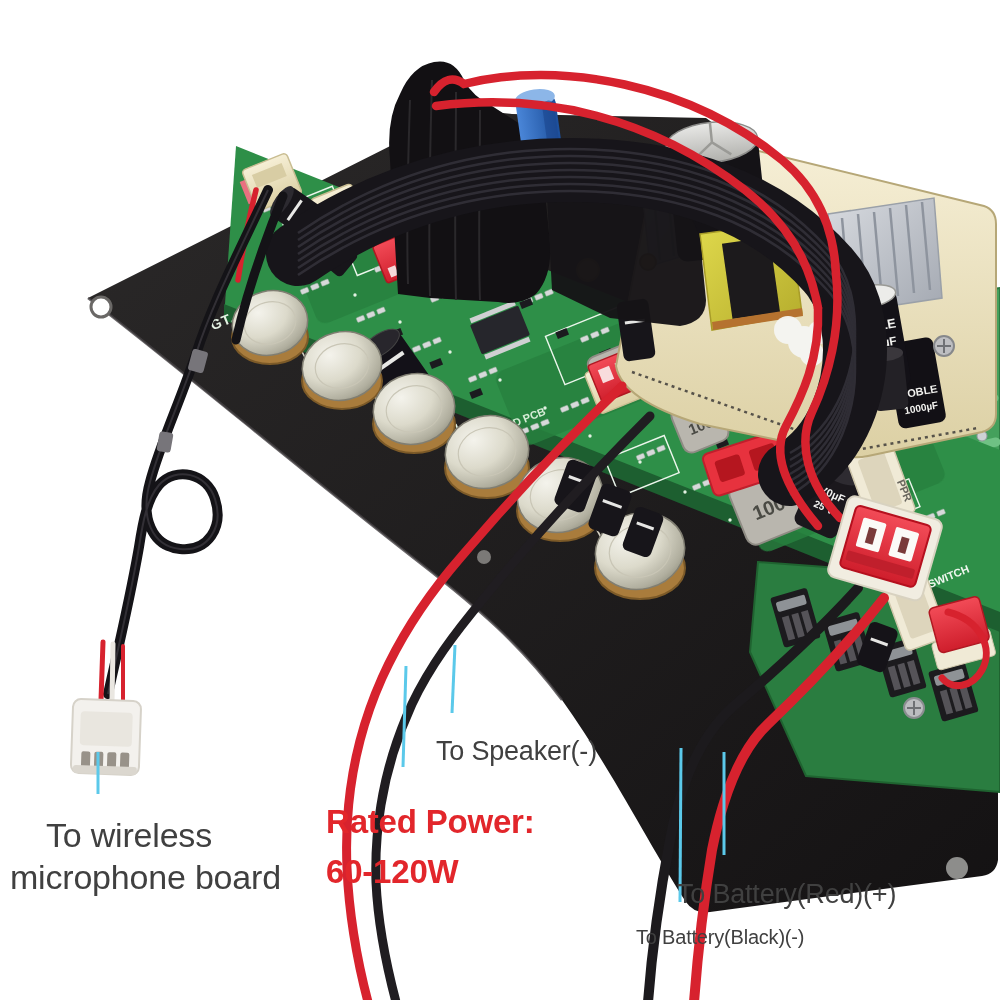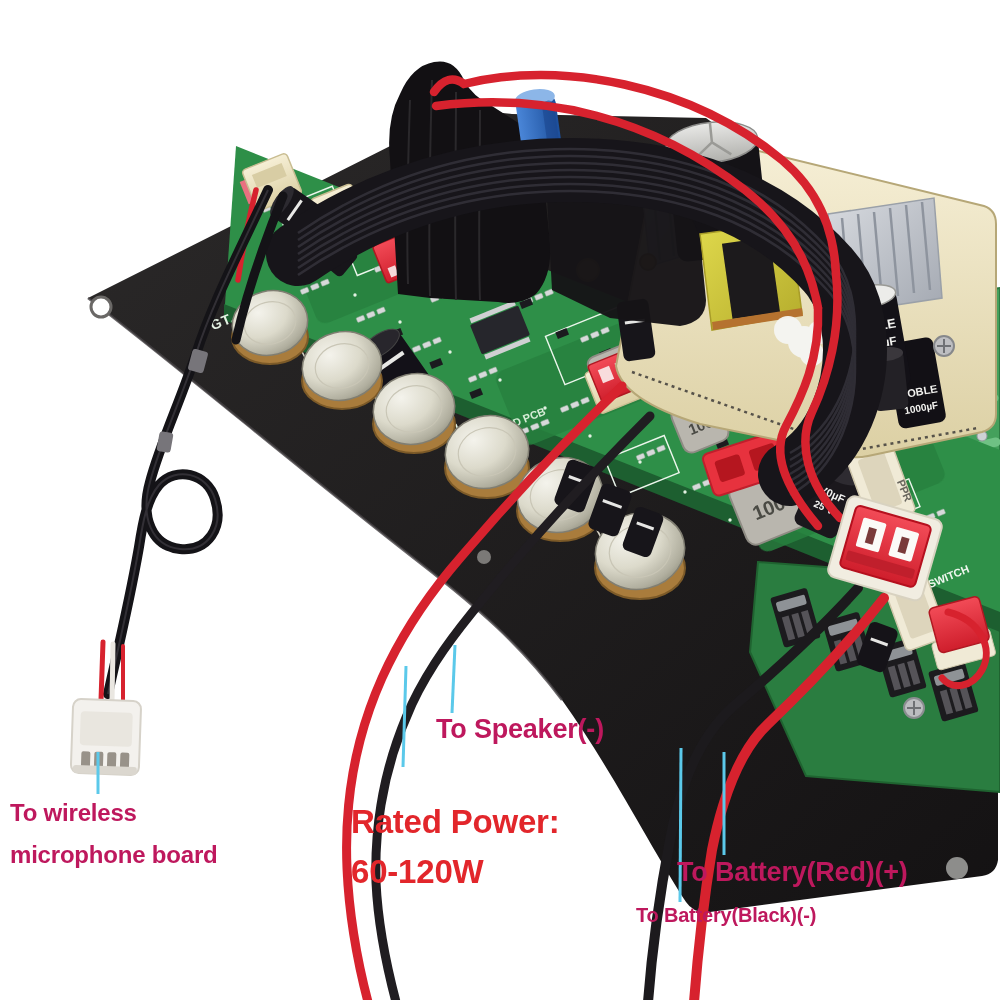--- a/index.html
+++ b/index.html
@@ -1,25 +1,25 @@
 <!DOCTYPE html>
 <html><head>
 <meta charset="utf-8">
 <style>
   html,body{margin:0;padding:0;background:#fff;}
   .stage{position:relative;width:1000px;height:1000px;background:#fff;overflow:hidden;
          font-family:"Liberation Sans",sans-serif;}
   .stage svg{position:absolute;left:0;top:0;}
-  .lbl{position:absolute;font-weight:700;color:#be185d;letter-spacing:-0.2px;white-space:nowrap;}
-  .lbl-wireless{left:10px;top:792px;width:238px;text-align:left;font-size:24px;line-height:42px;}
+  .lbl{position:absolute;font-weight:400;color:#404040;letter-spacing:-0.2px;white-space:nowrap;margin-top:22px;}
+  .lbl-wireless{left:10px;top:792px;width:238px;text-align:center;font-size:34px;line-height:42px;}
   .lbl-spk-neg{left:436px;top:714px;font-size:27px;}
   .lbl-spk-pos{left:387px;top:768px;font-size:27px;}
   .lbl-bat-pos{left:677px;top:857px;font-size:27px;}
   .lbl-bat-neg{left:636px;top:904px;font-size:20px;}
-  .specs{position:absolute;left:351px;top:797px;font-weight:700;font-size:33px;line-height:50px;
+  .specs{position:absolute;left:326px;top:797px;font-weight:700;font-size:33px;line-height:50px;
          color:#e2262b;letter-spacing:-0.2px;}
 </style>
 </head>
 <body>
 
 <div class="stage">
 <svg width="1000" height="1000" viewBox="0 0 1000 1000">
   <defs>
     <linearGradient id="gPanel" x1="0" y1="0" x2="1" y2="1">
       <stop offset="0" stop-color="#2b2929"></stop>

